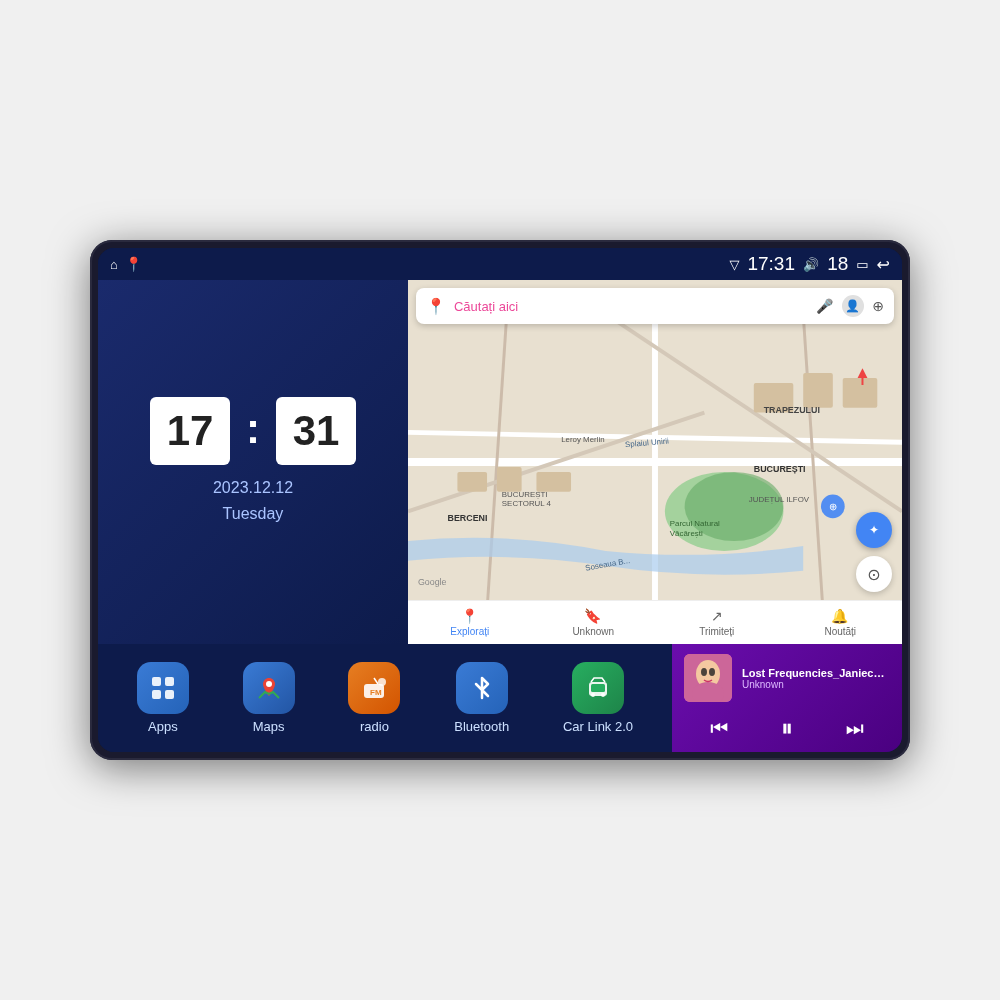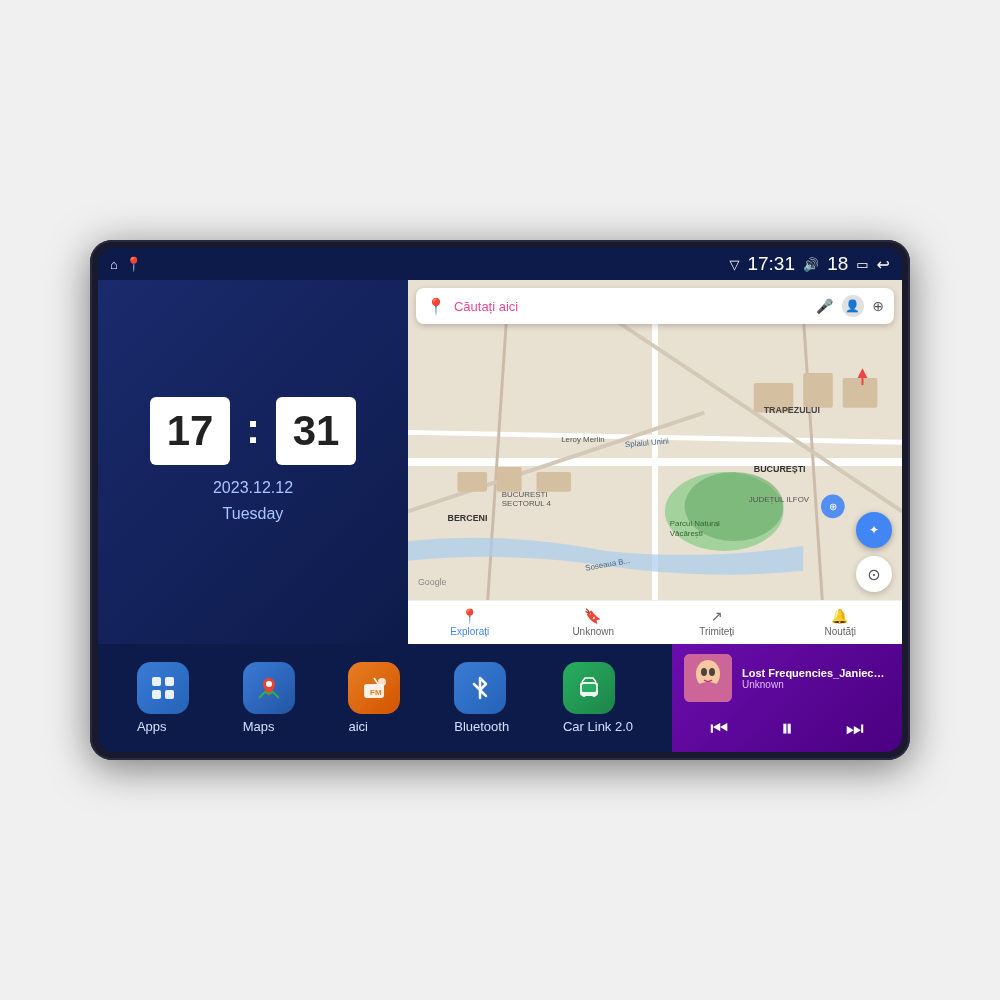--- a/index.html
+++ b/index.html
@@ -270,21 +270,21 @@
       flex: 1;
       display: flex;
       align-items: center;
       justify-content: space-around;
       padding: 8px 12px;
     }
 
     .app-item {
       display: flex;
       flex-direction: column;
-      align-items: flex-start;
+      align-items: center;
       gap: 5px;
       cursor: pointer;
     }
 
     .app-icon {
       width: 52px;
       height: 52px;
       border-radius: 14px;
       display: flex;
       align-items: center;
@@ -537,21 +537,21 @@
 
           <div class="app-item">
             <div class="app-icon radio-icon">
               <svg width="28" height="28" viewBox="0 0 28 28" fill="none" xmlns="http://www.w3.org/2000/svg">
                 <rect x="4" y="10" width="20" height="14" rx="3" fill="white" opacity="0.9"></rect>
                 <text x="10" y="21" font-size="8" fill="#e67e22" font-family="Arial" font-weight="bold">FM</text>
                 <circle cx="22" cy="8" r="4" fill="white" opacity="0.8"></circle>
                 <line x1="14" y1="4" x2="18" y2="10" stroke="white" stroke-width="1.5"></line>
               </svg>
             </div>
-            <span class="app-label">aici</span>
+            <span class="app-label">radio</span>
           </div>
 
           <div class="app-item">
             <div class="app-icon bt-icon">
               <svg width="28" height="28" viewBox="0 0 28 28" fill="none" xmlns="http://www.w3.org/2000/svg">
                 <path d="M14 4L14 24M14 4L20 10L14 16L20 22M14 16L8 10" stroke="white" stroke-width="2.5" stroke-linecap="round" stroke-linejoin="round"></path>
               </svg>
             </div>
             <span class="app-label">Bluetooth</span>
           </div>

